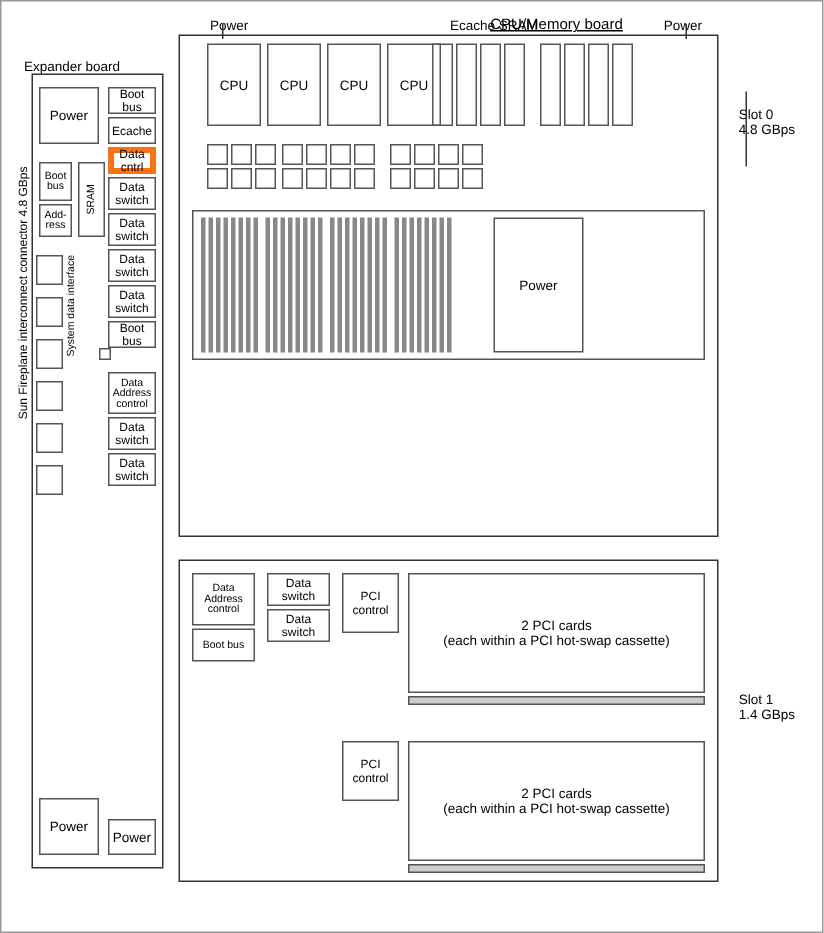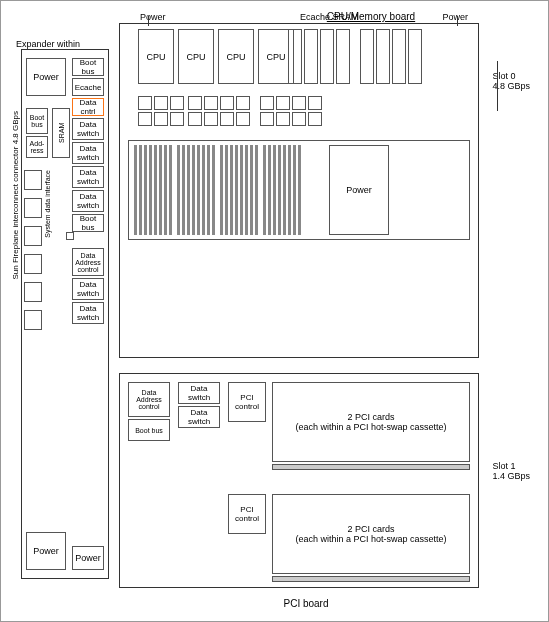--- a/index.html
+++ b/index.html
@@ -29,41 +29,40 @@
     }
   </style>
 </head>
 <body>
 
 <div class="diagram-container">
   <div class="diagram-inner">
 
     <div style="position:absolute; top:0px; left:260px; font-size:10px; text-align:center; width:200px;text-decoration:underline;">CPU/Memory board</div>
 
-    <div style="position:absolute; top:28px; left:2px; font-size:9px; text-align:center; width:70px;">Expander within</div>
-
-    <div style="position:absolute; bottom:2px; left:220px; font-size:10px; text-align:center; width:150px;">PCI board</div>
+    <div style="position:absolute; top:28px; left:2px; font-size:9px; text-align:center; width:70px;">Expander board</div>
+
 
     <div style="position:absolute; left:0px; top:100px; writing-mode:vertical-rl; transform:rotate(180deg); font-size:8px; white-space:nowrap;">Sun Fireplane interconnect connector 4.8 GBps</div>
 
     <div style="position:absolute; top:38px; left:10px; width:88px; height:530px; border:1.5px solid #333;">
 
       <div style="position:absolute; top:8px; left:4px; width:40px; height:38px; border:1px solid #555; display:flex; align-items:center; justify-content:center; font-size:9px;">Power</div>
 
       <div style="position:absolute; top:8px; left:50px; width:32px; height:18px; border:1px solid #555; display:flex; align-items:center; justify-content:center; font-size:8px; text-align:center;">Boot bus</div>
 
       <div style="position:absolute; top:28px; left:50px; width:32px; height:18px; border:1px solid #555; display:flex; align-items:center; justify-content:center; font-size:8px; text-align:center;">Ecache</div>
 
       <div style="position:absolute; top:58px; left:4px; width:22px; height:26px; border:1px solid #555; display:flex; align-items:center; justify-content:center; font-size:7px; text-align:center;">Boot bus</div>
 
       <div style="position:absolute; top:86px; left:4px; width:22px; height:22px; border:1px solid #555; display:flex; align-items:center; justify-content:center; font-size:7px; text-align:center;">Add-ress</div>
 
       <div style="position:absolute; top:58px; left:30px; width:18px; height:50px; border:1px solid #555; display:flex; align-items:center; justify-content:center; font-size:7px; writing-mode:vertical-rl; transform:rotate(180deg);">SRAM</div>
 
-      <div style="position:absolute; top:48px; left:50px; width:32px; height:18px; border:1px solid #f97316; display:flex; align-items:center; justify-content:center; font-size:8px; text-align:center;">Data cntrl</div>
+      <div style="position:absolute; top:48px; left:50px; width:32px; height:18px; border:4px solid #f97316; display:flex; align-items:center; justify-content:center; font-size:8px; text-align:center;">Data cntrl</div>
 
       <div style="position:absolute; top:68px; left:50px; width:32px; height:22px; border:1px solid #555; display:flex; align-items:center; justify-content:center; font-size:8px; text-align:center;">Data switch</div>
 
       <div style="position:absolute; top:92px; left:50px; width:32px; height:22px; border:1px solid #555; display:flex; align-items:center; justify-content:center; font-size:8px; text-align:center;">Data switch</div>
 
       <div style="position:absolute; top:116px; left:50px; width:32px; height:22px; border:1px solid #555; display:flex; align-items:center; justify-content:center; font-size:8px; text-align:center;">Data switch</div>
 
       <div style="position:absolute; top:140px; left:50px; width:32px; height:22px; border:1px solid #555; display:flex; align-items:center; justify-content:center; font-size:8px; text-align:center;">Data switch</div>
 
       <div style="position:absolute; top:164px; left:50px; width:32px; height:18px; border:1px solid #555; display:flex; align-items:center; justify-content:center; font-size:8px; text-align:center;">Boot bus</div>

